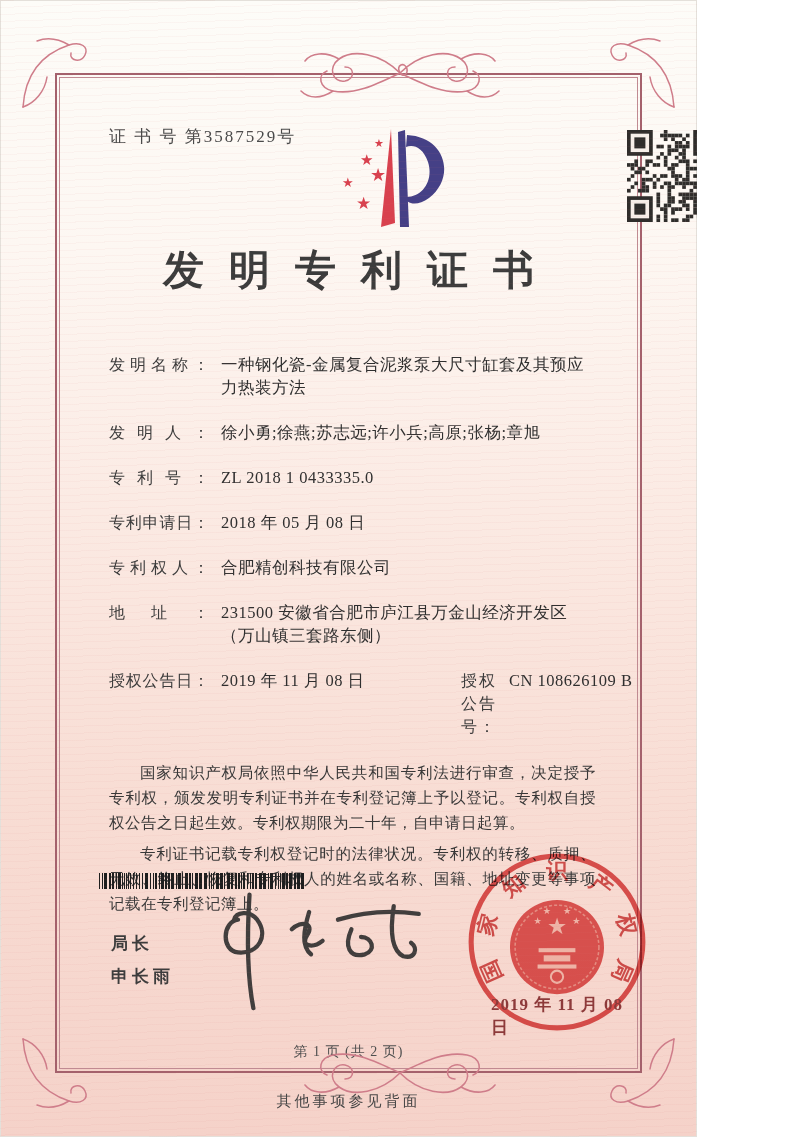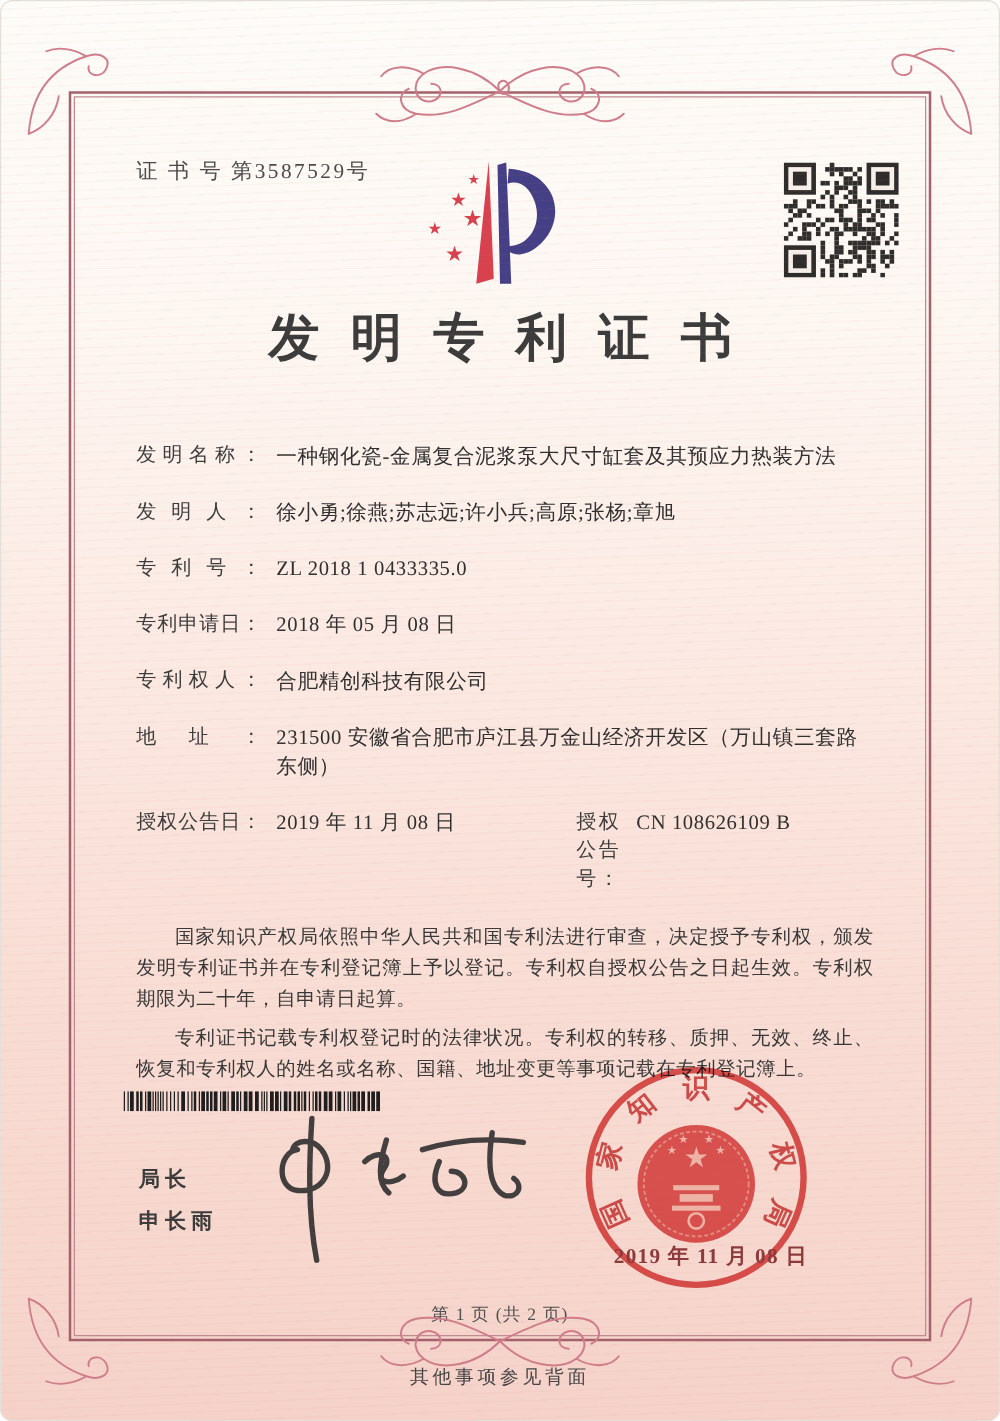--- a/index.html
+++ b/index.html
@@ -1,19 +1,19 @@
 <!DOCTYPE html>
 <html><head>
 <meta charset="utf-8">
 <style>
   html,body{margin:0;padding:0;}
   body{font-family:"Liberation Serif","DejaVu Serif",serif;}
-  .page{position:relative;width:800px;height:1137px;overflow:hidden;
+  .page{position:relative;width:697px;height:1137px;overflow:hidden;
     background:linear-gradient(180deg,#fdfcf8 0%,#fdf7f2 22%,#fbeae3 45%,#f8ddd4 70%,#f5d2c9 100%);
-    box-shadow:inset 0 0 0 1px #e4e0da;border-radius:10px;}
+    box-shadow:inset 0 0 0 1px #e4e0da;}
   .page::after{content:"";position:absolute;inset:0;pointer-events:none;
     background:repeating-linear-gradient(178deg,rgba(214,120,120,.055) 0 1px,transparent 1px 7px);}
   .frame{position:absolute;left:55px;top:73px;right:55px;bottom:64px;
     border:2px solid #a4616c;}
   .frame::before{content:"";position:absolute;inset:2px;border:1px solid #c08a92;pointer-events:none;}
   .ornament{position:absolute;z-index:3;pointer-events:none;}
   .cert-no{position:absolute;left:52px;top:50px;font-size:17px;color:#4a4a4a;letter-spacing:2px;}
   .logo{position:absolute;left:277px;top:46px;width:118px;height:112px;}
   .qr{position:absolute;left:570px;top:55px;width:92px;height:92px;}
   .title{position:absolute;top:168px;left:0;right:0;margin:0;text-align:center;

